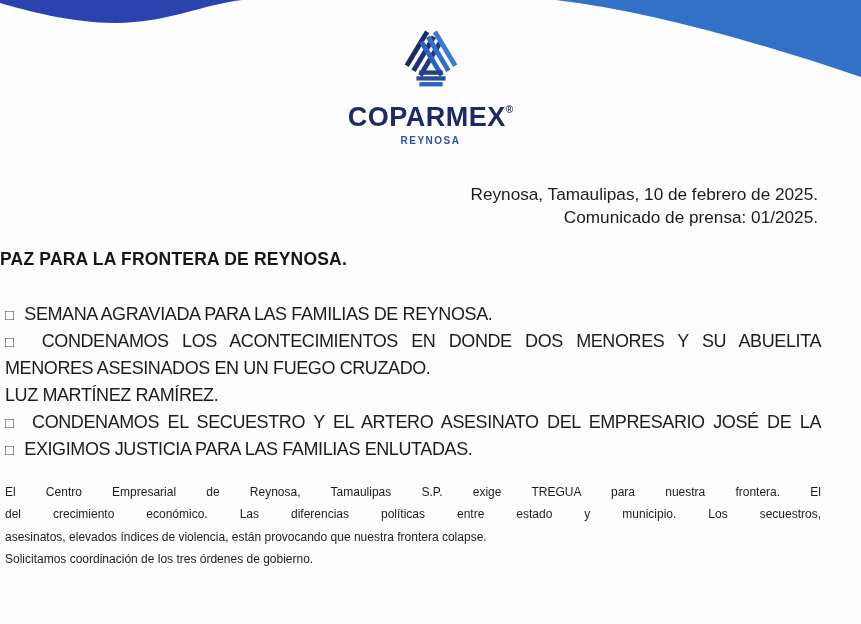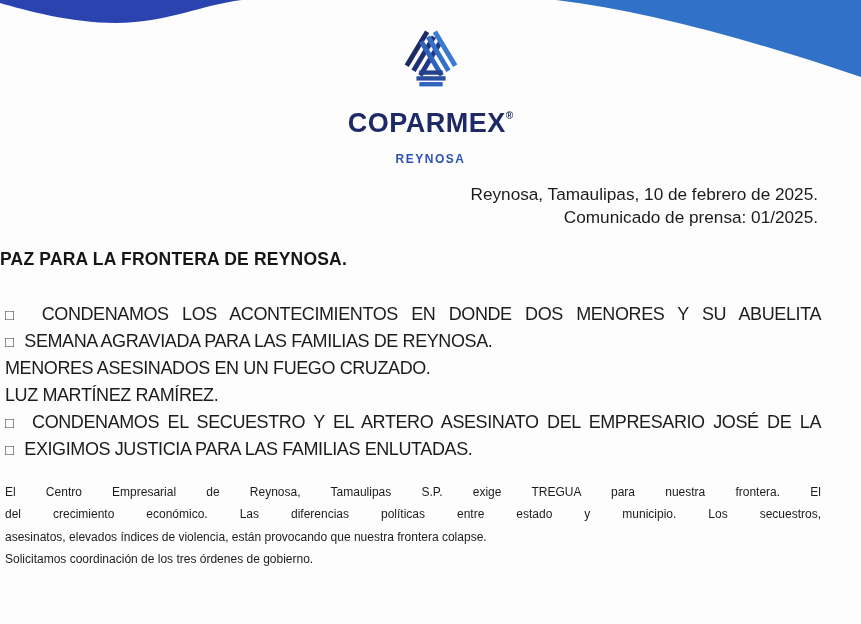--- a/index.html
+++ b/index.html
@@ -12,28 +12,28 @@
     overflow: hidden;
   }
   .page { position: absolute; inset: 0; }
 
   
   .shape-svg { position: absolute; top: 0; left: 0; width: 861px; height: 80px; }
 
   
   .logo-block { position: absolute; top: 26px; left: 0; right: 0; text-align: center; }
   .emblem { width: 66px; height: 66px; display: inline-block; }
-  .brand-line { margin-top: 11px; line-height: 18px; }
+  .brand-line { margin-top: 1px; line-height: 26px; }
   .brand {
     font-size: 27px; font-weight: bold; letter-spacing: 0.5px;
     color: #1d2a66;
   }
   .reg { font-size: 10px; vertical-align: 13px; color: #1d2a66; font-weight: bold; }
   .brand-sub {
-    margin-top: 16px; font-size: 12px; font-weight: bold; letter-spacing: 1.5px;
+    margin-top: 0px; font-size: 10px; font-weight: bold; letter-spacing: 1.5px;
     color: #2d52b4; line-height: 14px;
   }
 
   
   .date-block {
     position: absolute; top: 183px; right: 43px;
     text-align: right; font-size: 17.2px; line-height: 22.5px; color: #1c1c1c; margin-left: 36px;
   }
 
   
@@ -93,22 +93,22 @@
   </div>
 
   <div class="date-block">
     <div>Reynosa, Tamaulipas, 10 de febrero de 2025.</div>
     <div>Comunicado de prensa: 01/2025.</div>
   </div>
 
   <div class="doc-title">PAZ PARA LA FRONTERA DE REYNOSA.</div>
 
   <div class="bullets">
+    <div class="bullet-line"><span class="marker">□</span> <span>SEMANA AGRAVIADA PARA LAS FAMILIAS DE REYNOSA.</span></div>
     <div class="bullet-line justify"><span class="marker">□</span> <span>CONDENAMOS LOS ACONTECIMIENTOS EN DONDE DOS MENORES Y SU ABUELITA</span></div>
-    <div class="bullet-line"><span class="marker">□</span> <span>SEMANA AGRAVIADA PARA LAS FAMILIAS DE REYNOSA.</span></div>
     <div class="bullet-line"><span>MENORES ASESINADOS EN UN FUEGO CRUZADO.</span></div>
     <div class="bullet-line"><span>LUZ MARTÍNEZ RAMÍREZ.</span></div>
     <div class="bullet-line justify"><span class="marker">□</span> <span>CONDENAMOS EL SECUESTRO Y EL ARTERO ASESINATO DEL EMPRESARIO JOSÉ DE LA</span></div>
     <div class="bullet-line"><span class="marker">□</span> <span>EXIGIMOS JUSTICIA PARA LAS FAMILIAS ENLUTADAS.</span></div>
   </div>
 
   <div class="paragraph">
     <div class="para-line justify">El Centro Empresarial de Reynosa, Tamaulipas S.P. exige TREGUA para nuestra frontera. El</div>
     <div class="para-line justify">del crecimiento económico. Las diferencias políticas entre estado y municipio. Los secuestros,</div>
     <div class="para-line">asesinatos, elevados índices de violencia, están provocando que nuestra frontera colapse.</div>

